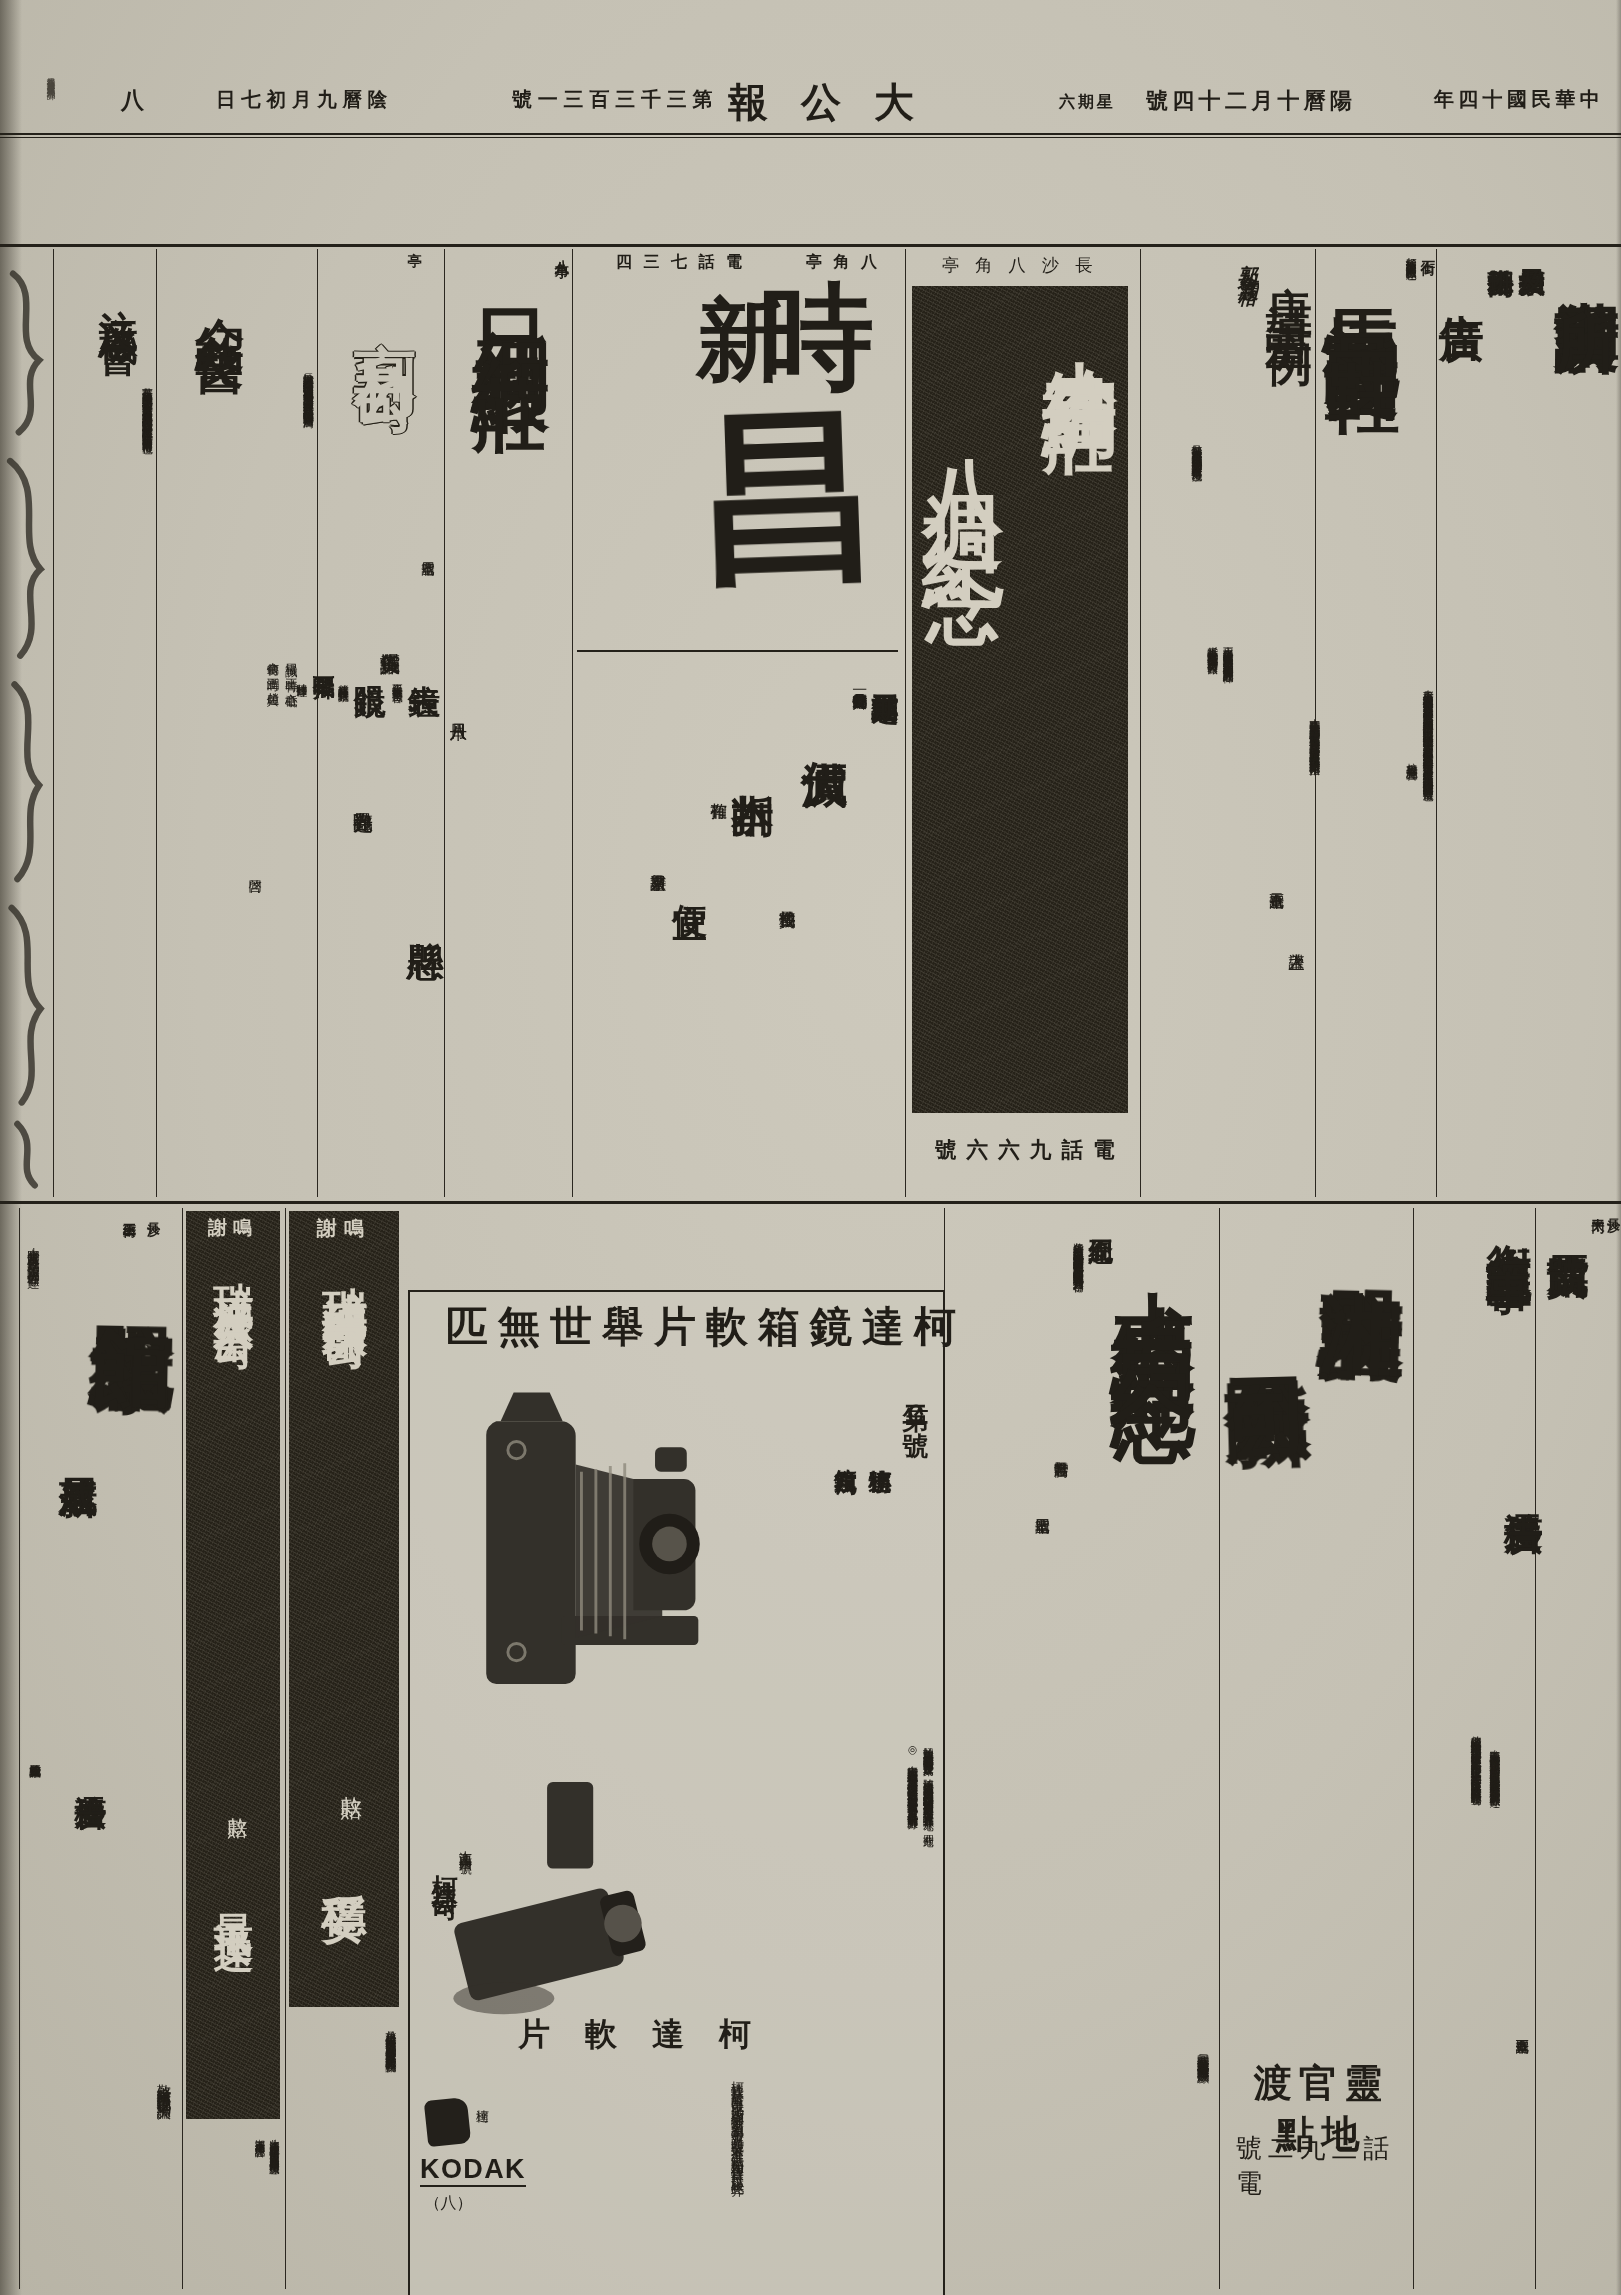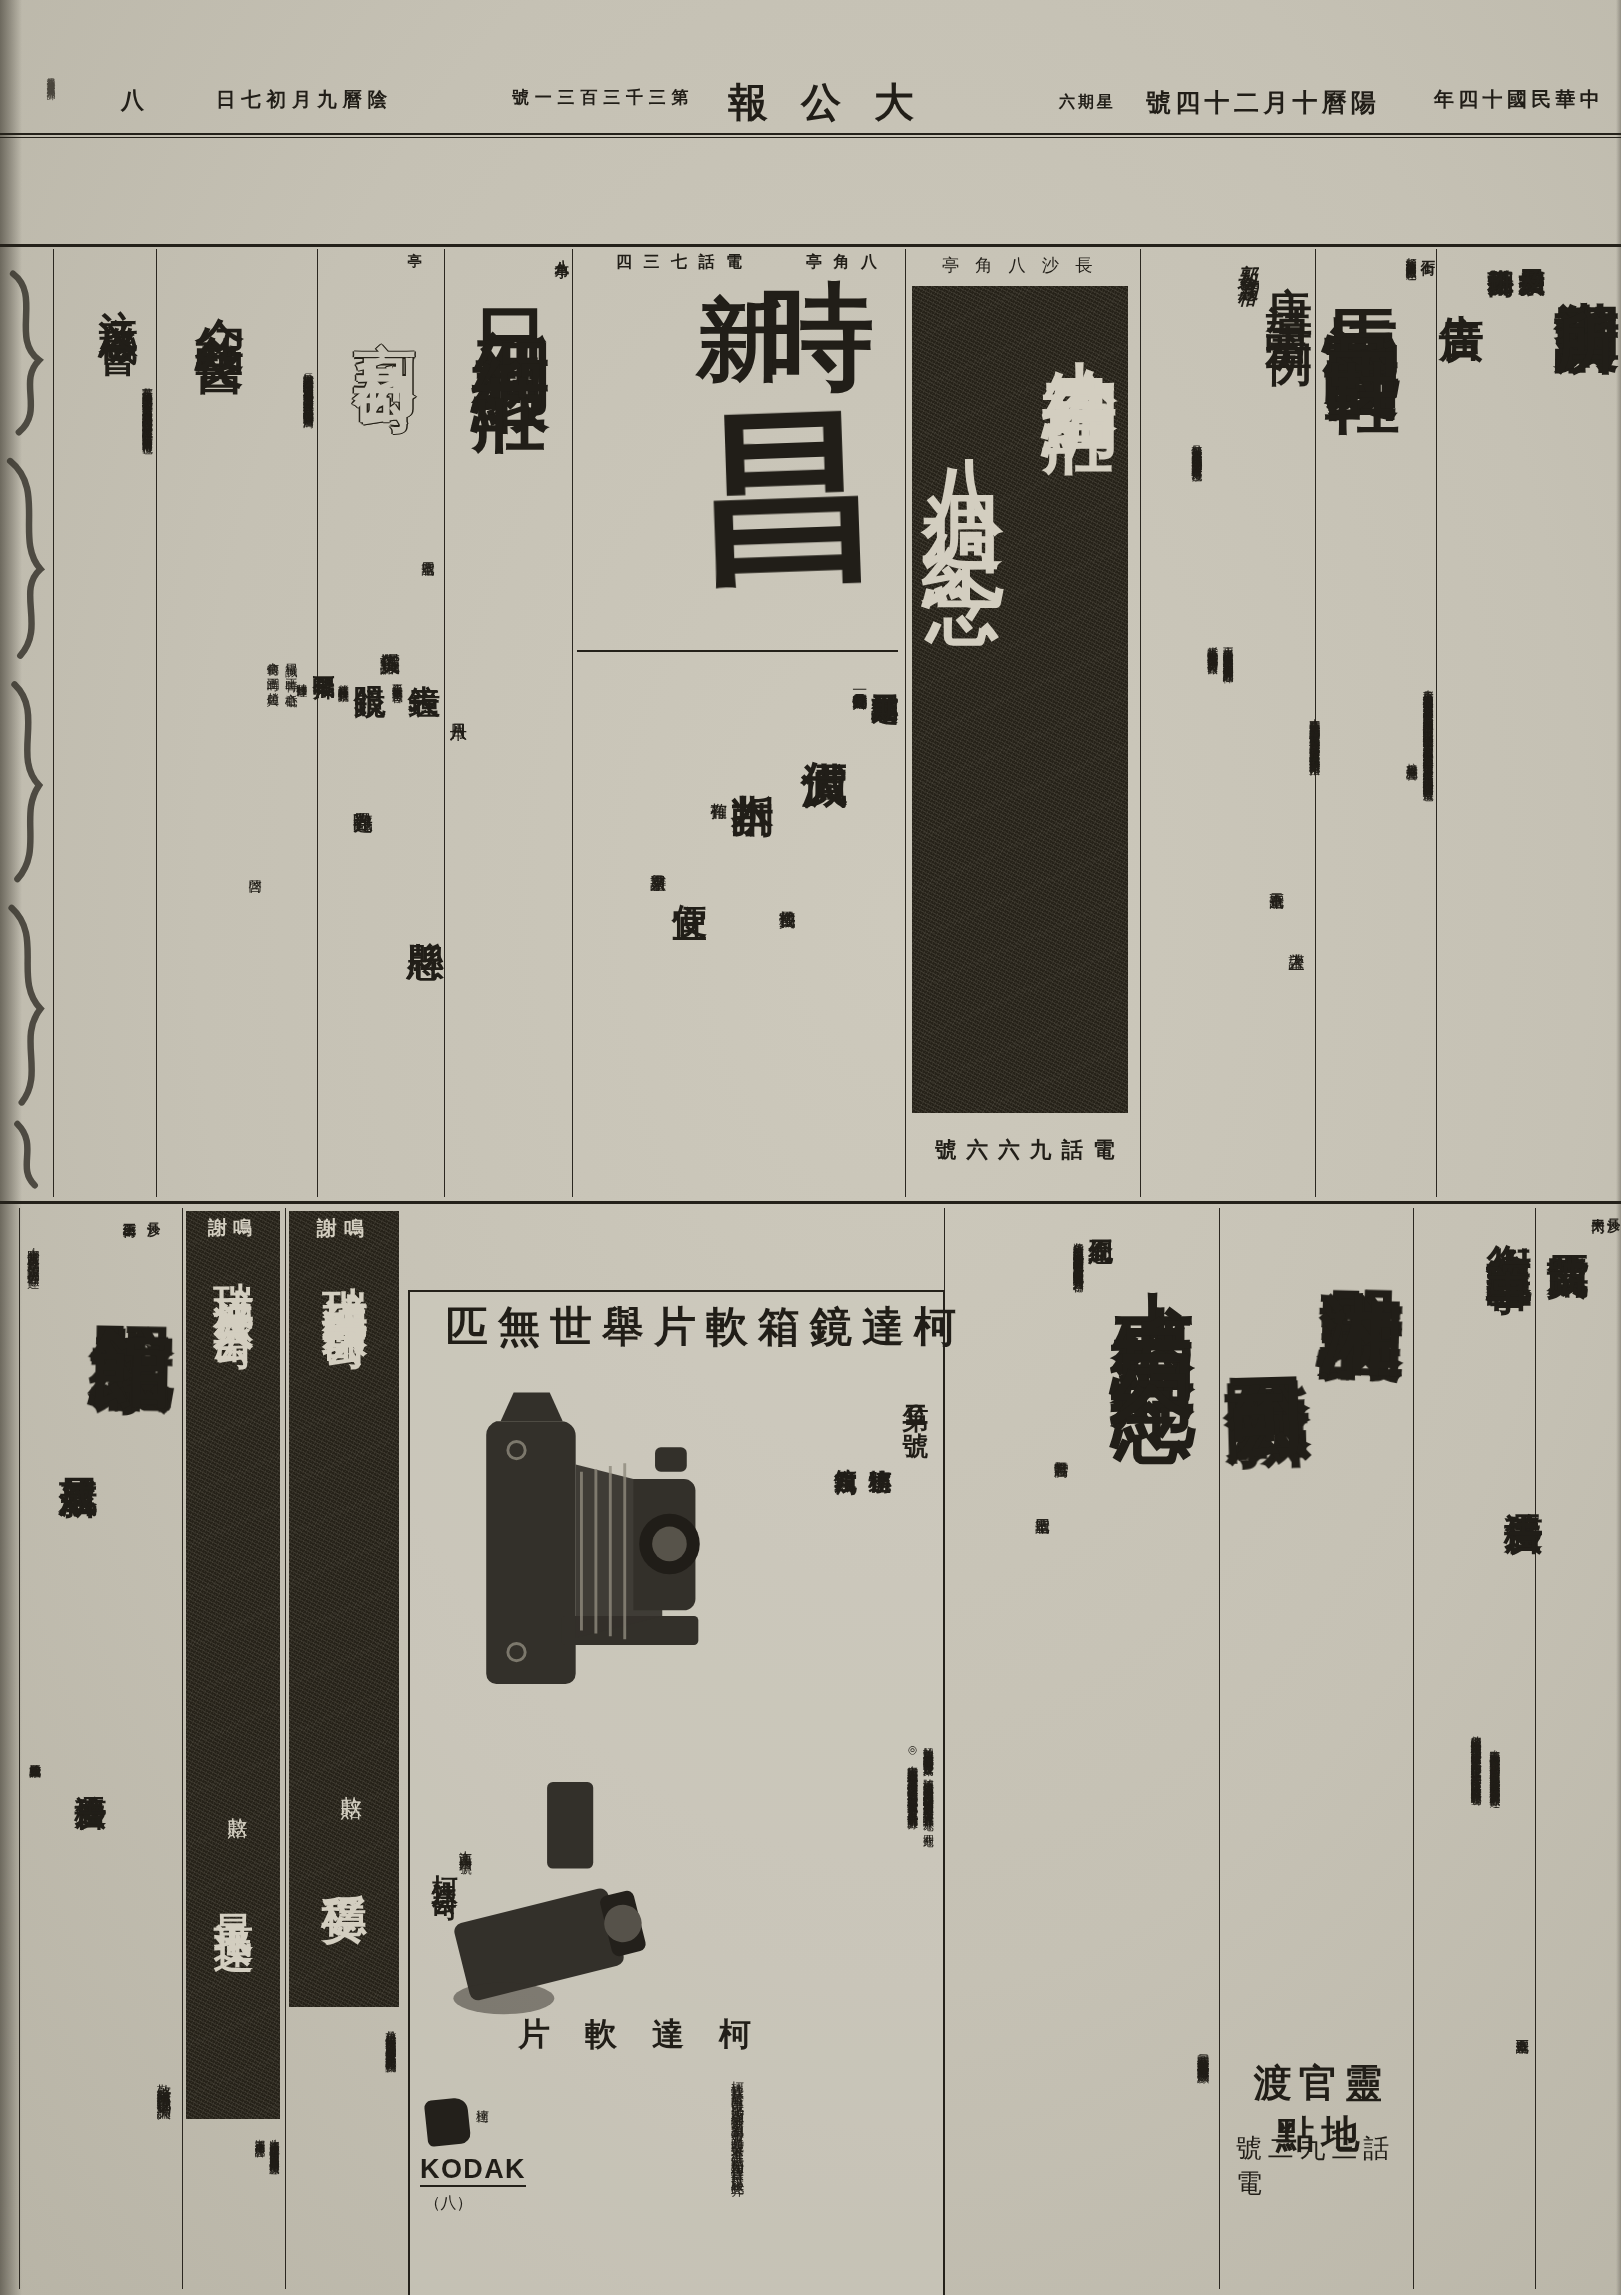--- a/index.html
+++ b/index.html
@@ -30,24 +30,24 @@
 <body>
 
 <div id="page">
   <div class="edgeL"></div>
   <div class="edgeR"></div>
 
   <div class="abs" style="left:0;top:66px;width:1622px;height:65px;">
     <div class="abs v fine" style="left:45px;top:4.3px;height:58px;font-size:8.6px;color:#4a463d;">本報發行所長沙每月報費六角全年六元外埠加郵</div>
     <div class="abs" style="left:121px;top:19px;font-size:23px;font-weight:bold;">八</div>
     <div class="abs" style="left:216px;top:20px;font-size:19.5px;font-weight:bold;letter-spacing:5.8px;">日七初月九曆陰</div>
-    <div class="abs" style="left:512px;top:20px;font-size:17px;font-weight:bold;letter-spacing:5.8px;">號一三百三千三第</div>
+    <div class="abs" style="left:512px;top:20px;font-size:20px;font-weight:bold;letter-spacing:5.8px;">號一三百三千三第</div>
     <div class="abs" style="left:728px;top:8.6px;font-size:40px;font-weight:bold;letter-spacing:33px;">報公大</div>
     <div class="abs" style="left:1059px;top:26px;font-size:16px;font-weight:bold;letter-spacing:2.9px;">六期星</div>
-    <div class="abs" style="left:1146px;top:20px;font-size:25px;font-weight:bold;letter-spacing:4.3px;">號四十二月十曆陽</div>
+    <div class="abs" style="left:1146px;top:20px;font-size:22px;font-weight:bold;letter-spacing:4.3px;">號四十二月十曆陽</div>
     <div class="abs" style="left:1434px;top:20px;font-size:20px;font-weight:bold;letter-spacing:4.3px;">年四十國民華中</div>
   </div>
   <div class="hr" style="top:133px;height:2.2px;"></div>
   <div class="hr" style="top:137px;height:0.7px;"></div>
 
   <div class="hr" style="top:244px;height:2.9px;"></div>
 
   <div class="ad bl br" style="left:1436px;top:249px;width:185px;height:948px;">
     <div class="brush big" style="font-size:65px;padding-left:4.3px;">湖南針灸講習所</div>
     <div style="font-size:26px;font-weight:bold;line-height:1.2;">續招男女學員及</div>

